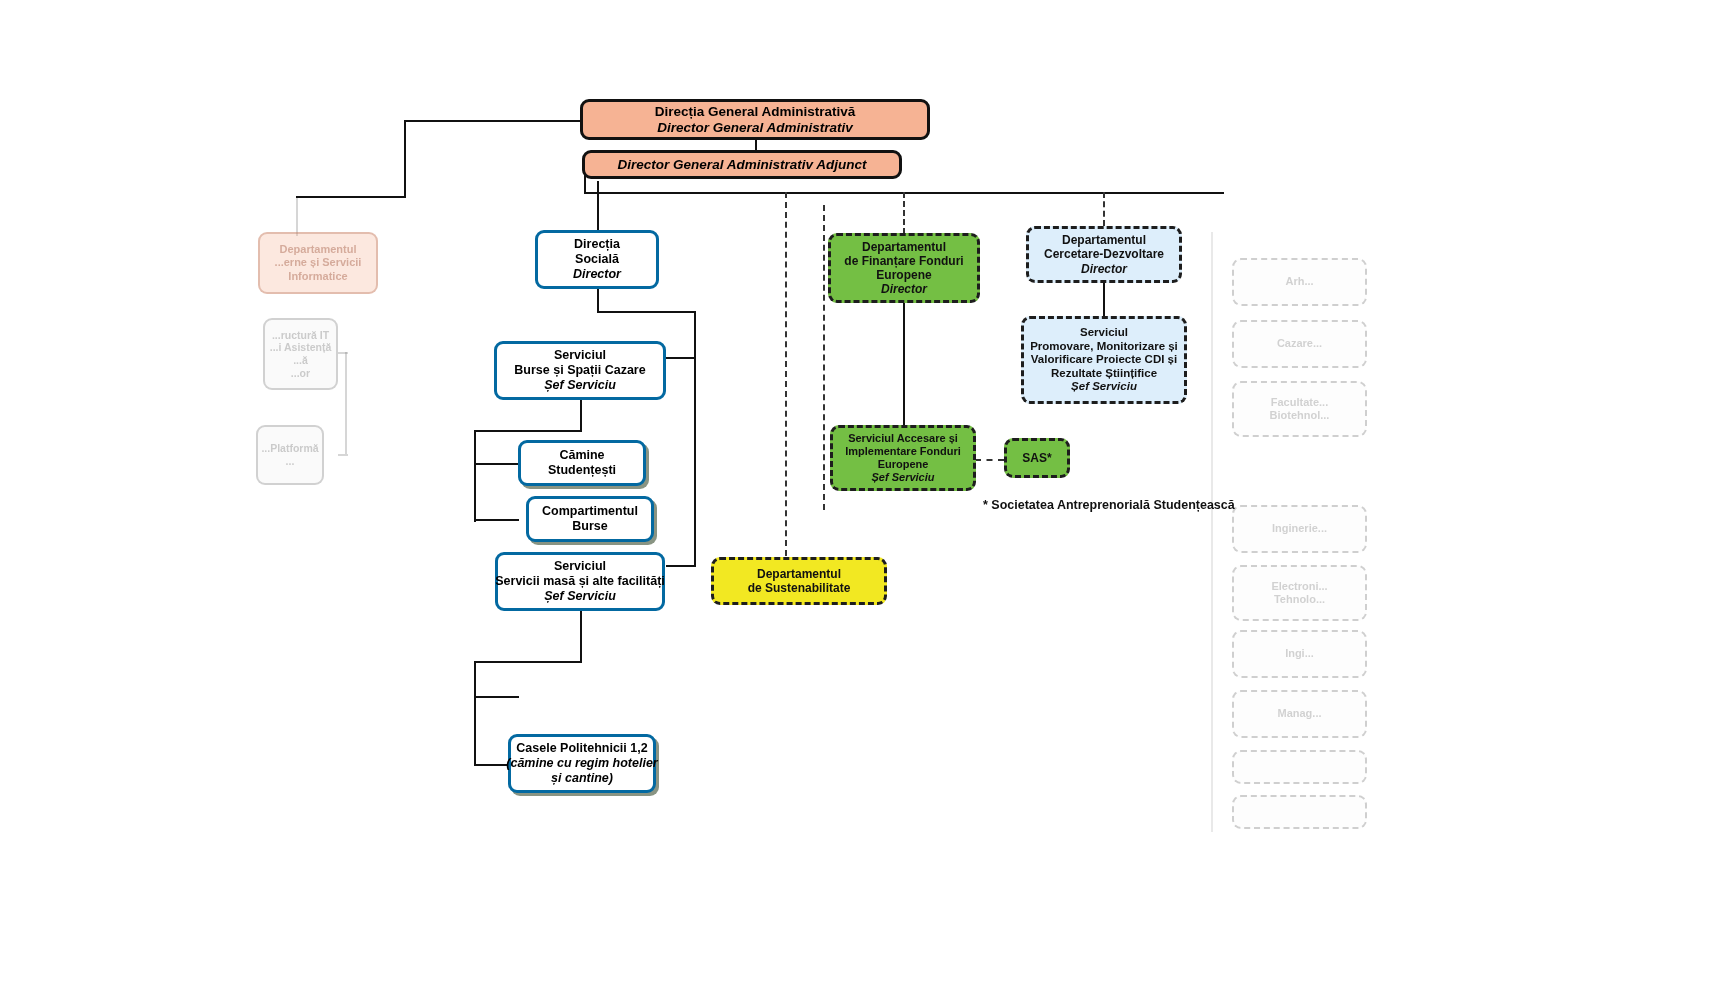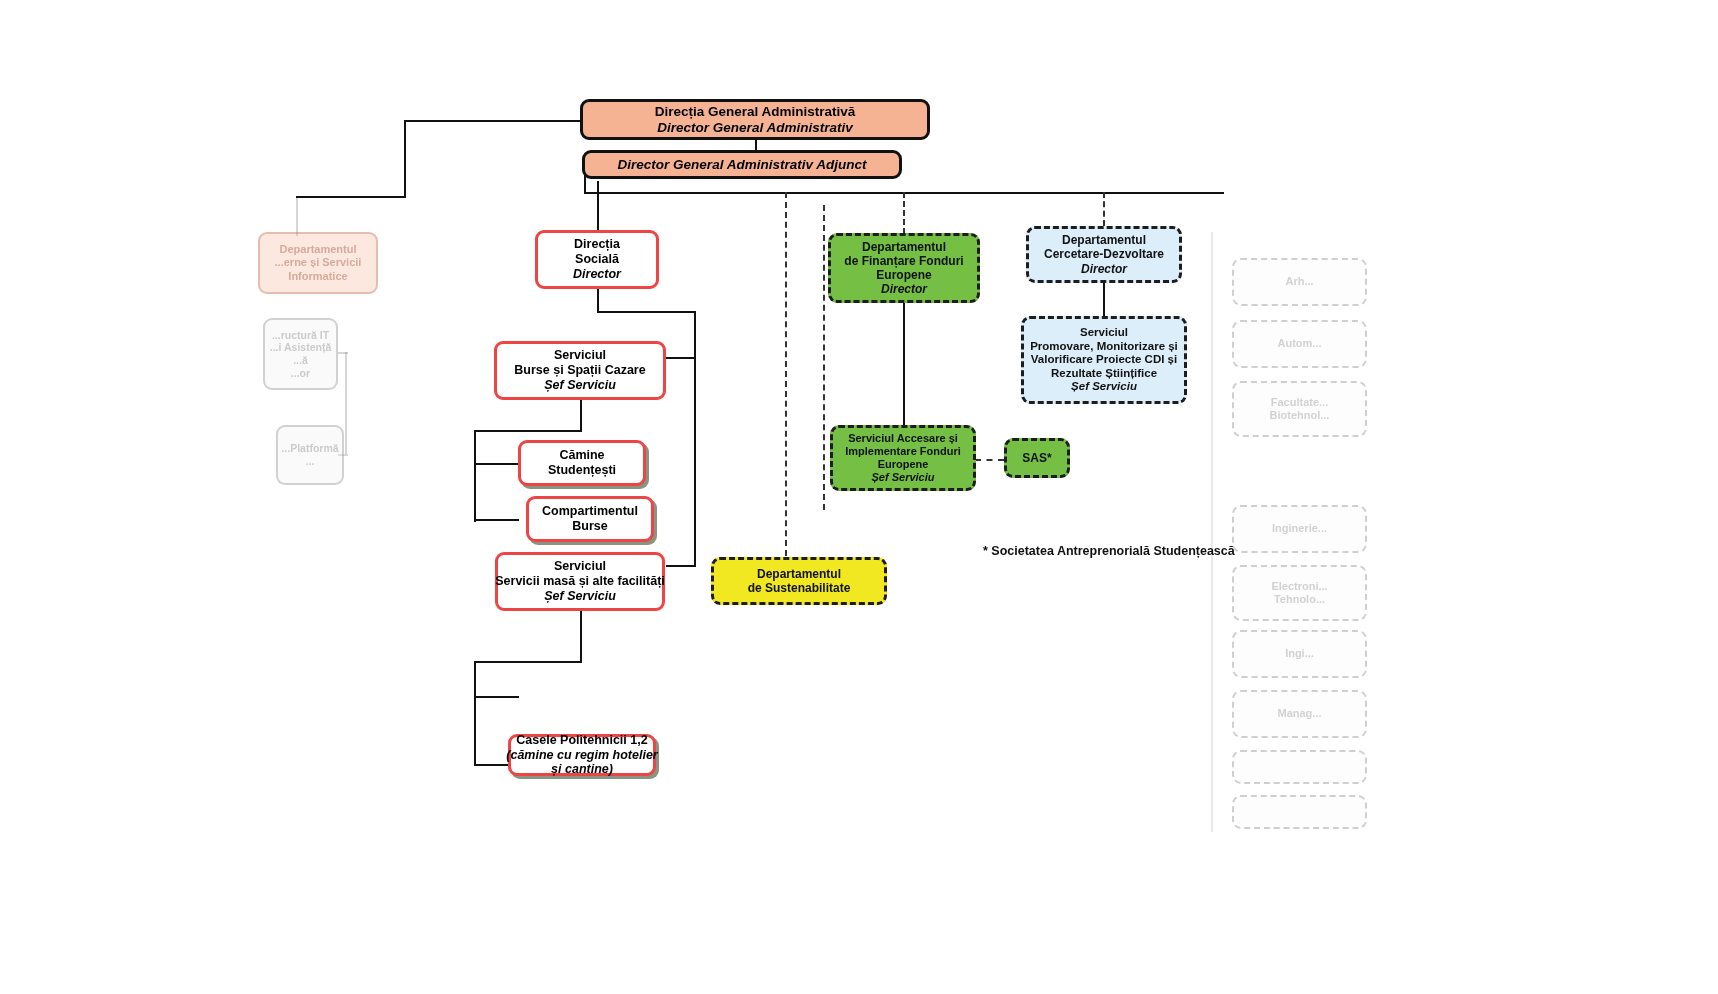--- a/index.html
+++ b/index.html
@@ -10,21 +10,21 @@
   }
   #canvas{position:absolute;left:0;top:0;width:1718px;height:994px;}
   .node{
     position:absolute;box-sizing:border-box;
     display:flex;flex-direction:column;align-items:center;justify-content:center;
     text-align:center;line-height:1.18;
     border-radius:9px;
     z-index:5;
   }
   .node .ln{display:block;white-space:nowrap;}
-  .solid{border:3px solid #ef4444;background:#fff;}
+  .solid{border:3px solid #0369a1;background:#fff;}
   .peach{border:3px solid #111;background:#f6b394;}
   .green{border:3px dashed #1d1d1d;background:#74bf44;}
   .blue{border:3px dashed #1d1d1d;background:#ddeefb;}
   .yellow{border:3px dashed #1d1d1d;background:#f2e822;}
   .bold{font-weight:bold;text-align:right;}
   .ital{font-style:italic;font-weight:bold;}
   .shadow{box-shadow:3px 3px 0 rgba(40,60,30,.55);}
 
   
   .ln-h,.ln-v{position:absolute;background:#111;z-index:1;}
@@ -55,35 +55,35 @@
     <span class="ln">Departamentul</span>
     <span class="ln">...erne și Servicii</span>
     <span class="ln">Informatice</span>
   </div>
   <div class="ghost ghost-grey" style="left:263px;top:318px;width:75px;height:72px;font-size:10.5px;">
     <span class="ln">...ructură IT</span>
     <span class="ln">...i Asistență</span>
     <span class="ln">...ă</span>
     <span class="ln">...or</span>
   </div>
-  <div class="ghost ghost-grey" style="left:276px;top:425px;width:68px;height:60px;font-size:10.5px;">
+  <div class="ghost ghost-grey" style="left:256px;top:425px;width:68px;height:60px;font-size:10.5px;">
     <span class="ln">...Platformă</span>
     <span class="ln">...</span>
   </div>
   <div class="ghost-line" style="left:296px;top:196px;width:2px;height:40px;"></div>
   <div class="ghost-line" style="left:345px;top:352px;width:2px;height:102px;"></div>
   <div class="ghost-line" style="left:338px;top:352px;width:10px;height:2px;"></div>
   <div class="ghost-line" style="left:338px;top:454px;width:10px;height:2px;"></div>
 
   <div class="ghost-line" style="left:1211px;top:232px;width:2px;height:600px;opacity:.55;"></div>
   <div class="ghost ghost-dash" style="left:1232px;top:258px;width:135px;height:48px;font-size:11px;">
     <span class="ln">Arh...</span>
   </div>
   <div class="ghost ghost-dash" style="left:1232px;top:320px;width:135px;height:48px;font-size:11px;">
-    <span class="ln">Autom...</span>
+    <span class="ln">Cazare...</span>
   </div>
   <div class="ghost ghost-dash" style="left:1232px;top:381px;width:135px;height:56px;font-size:11px;">
     <span class="ln">Facultate...</span>
     <span class="ln">Biotehnol...</span>
   </div>
   <div class="ghost ghost-dash" style="left:1232px;top:505px;width:135px;height:48px;font-size:11px;">
     <span class="ln">Inginerie...</span>
   </div>
   <div class="ghost ghost-dash" style="left:1232px;top:565px;width:135px;height:56px;font-size:11px;text-align:center;">
     <span class="ln">Electroni...</span>
@@ -173,21 +173,21 @@
     <span class="ln bold">Burse</span>
   </div>
 
   <div class="node solid" style="left:495px;top:552px;width:170px;height:59px;font-size:12.5px;">
     <span class="ln bold">Serviciul</span>
     <span class="ln bold">Servicii masă și alte facilități</span>
     <span class="ln ital">Șef Serviciu</span>
   </div>
 
 
-  <div class="node solid shadow" style="left:508px;top:734px;width:148px;height:42px;font-size:12.5px;">
+  <div class="node solid shadow" style="left:508px;top:734px;width:148px;height:59px;font-size:12.5px;">
     <span class="ln bold">Casele Politehnicii 1,2</span>
     <span class="ln ital">(cămine cu regim hotelier</span>
     <span class="ln ital">și cantine)</span>
   </div>
 
   <div class="node green" style="left:828px;top:233px;width:152px;height:70px;font-size:12px;color:#111;">
     <span class="ln bold">Departamentul</span>
     <span class="ln bold">de Finanțare Fonduri</span>
     <span class="ln bold">Europene</span>
     <span class="ln ital">Director</span>
@@ -216,15 +216,15 @@
     <span class="ln bold">Valorificare Proiecte CDI și</span>
     <span class="ln bold">Rezultate Științifice</span>
     <span class="ln ital">Șef Serviciu</span>
   </div>
 
   <div class="node yellow" style="left:711px;top:557px;width:176px;height:48px;font-size:12px;color:#111;">
     <span class="ln bold">Departamentul</span>
     <span class="ln bold">de Sustenabilitate</span>
   </div>
 
-  <div class="note" style="left:983px;top:498px;margin-top:46px;">* Societatea Antreprenorială Studențească</div>
+  <div class="note" style="left:983px;top:498px;">* Societatea Antreprenorială Studențească</div>
 
 </div>
 
 </body></html>

